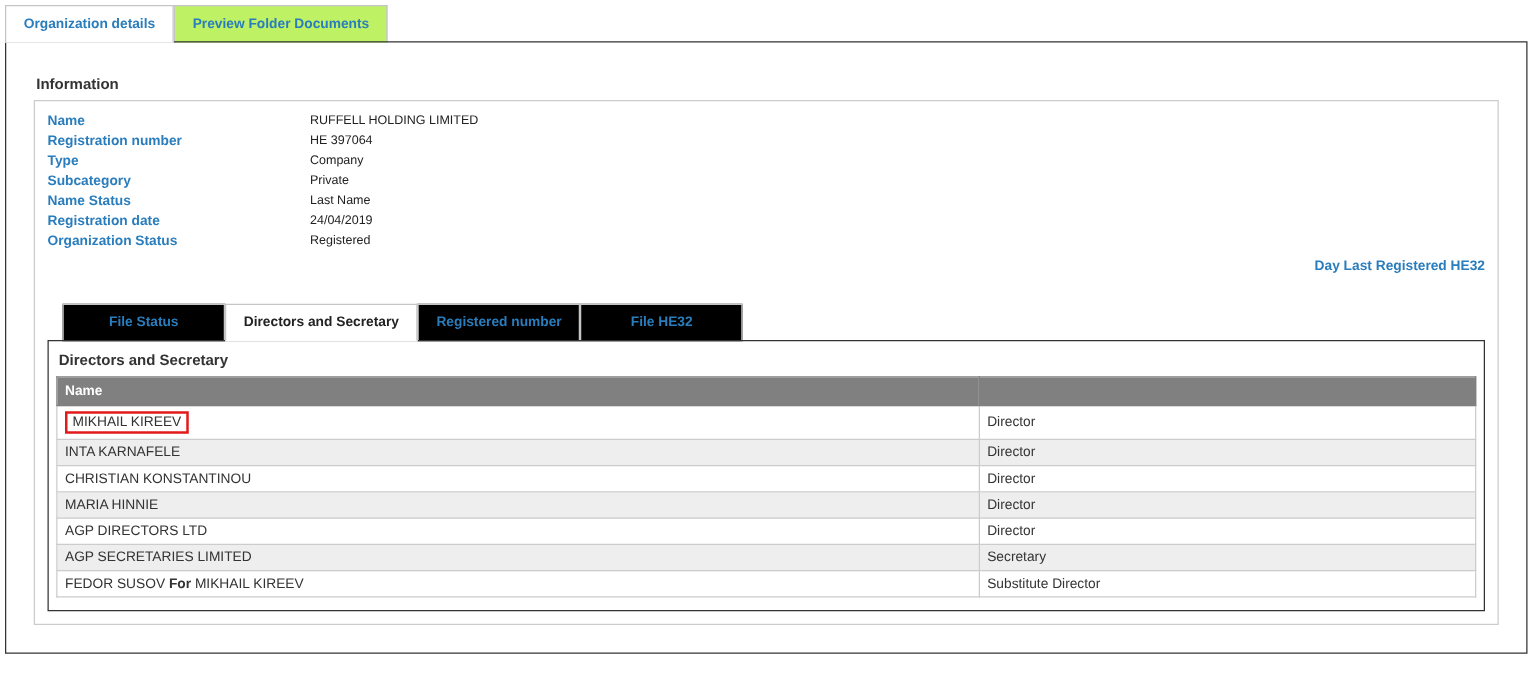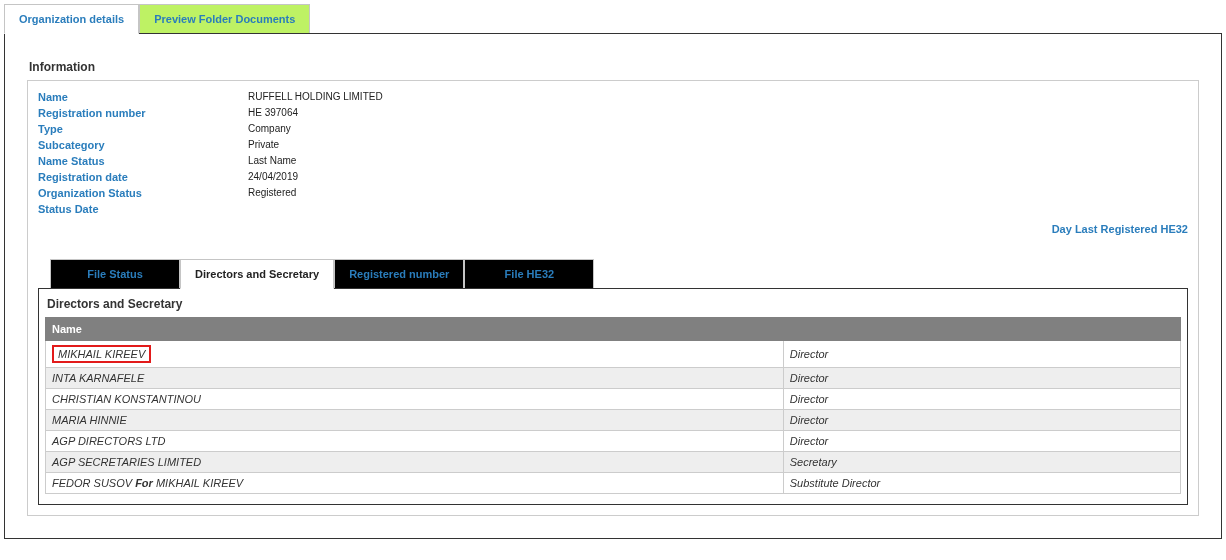--- a/index.html
+++ b/index.html
@@ -115,21 +115,20 @@
       font-weight: bold;
       text-align: left;
       padding: 5px 6px;
       border: 1px solid #808080;
       font-size: 11px;
     }
     .dir-table td {
       padding: 4px 6px;
       border: 1px solid #ccc;
       font-size: 11px;
-      font-style: italic;
     }
     .dir-table tbody tr:nth-child(odd) { background: #fff; }
     .dir-table tbody tr:nth-child(even) { background: #eeeeee; }
     .highlight-red {
       border: 2px solid #e21a1a;
       padding: 1px 4px;
       display: inline-block;
     }
     .for-word {
       font-weight: bold;
@@ -168,24 +167,20 @@
           <div class="info-label">Name Status</div>
           <div class="info-value">Last Name</div>
         </div>
         <div class="info-row">
           <div class="info-label">Registration date</div>
           <div class="info-value">24/04/2019</div>
         </div>
         <div class="info-row">
           <div class="info-label">Organization Status</div>
           <div class="info-value">Registered</div>
-        </div>
-        <div class="info-row">
-          <div class="info-label">Status Date</div>
-          <div class="info-value"></div>
         </div>
       </div>
     <div class="he32-link">Day Last Registered HE32</div>
 
     <div class="inner-tabs-wrap">
       <div class="inner-tabs" id="inner-tabs">
           <div class="inner-tab">File Status</div>
           <div class="inner-tab active">Directors and Secretary</div>
           <div class="inner-tab">Registered number</div>
           <div class="inner-tab">File HE32</div>

